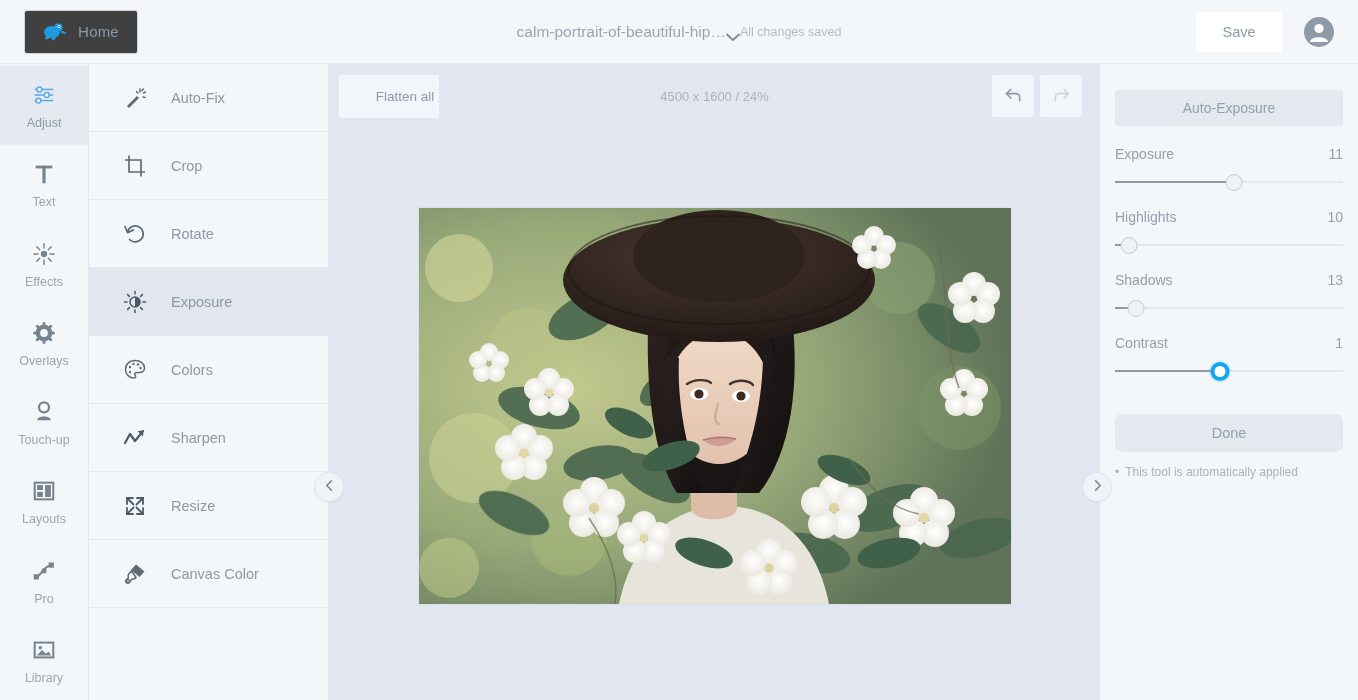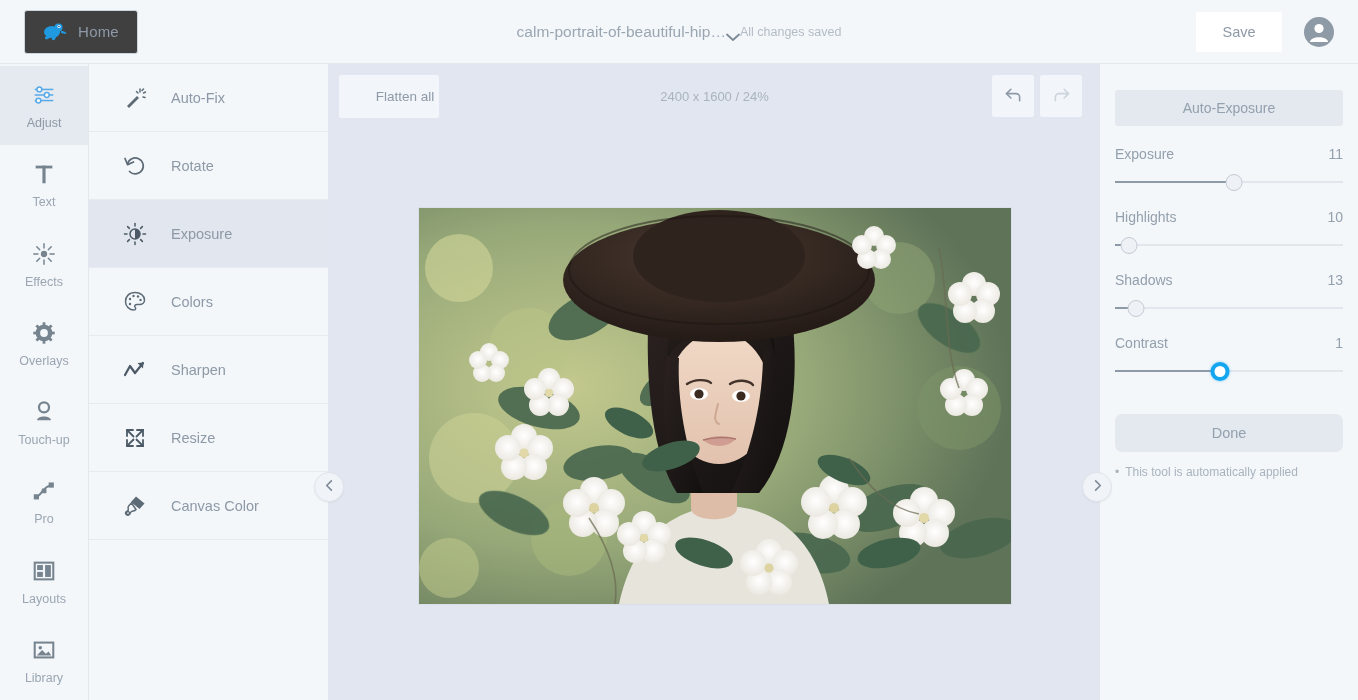--- a/index.html
+++ b/index.html
@@ -277,39 +277,39 @@
             <circle cx="14" cy="9" r="5.4" fill="none" stroke="#76848f" stroke-width="2.4"></circle>
             <path d="M6.5 23 C6.5 17.5 21.5 17.5 21.5 23 Z" fill="#76848f"></path>
           </svg>
         </span>
         <span class="rail-label">Touch-up</span>
       </div>
 
       <div class="rail-item">
         <span class="rail-icon">
           <svg viewBox="0 0 28 28" width="26" height="26">
+            <rect x="4" y="5" width="20" height="18" fill="none" stroke="#76848f" stroke-width="2.2"></rect>
+            <rect x="6.6" y="7.6" width="6.2" height="5.4" fill="#76848f"></rect>
+            <rect x="6.6" y="15" width="6.2" height="5.4" fill="#76848f"></rect>
+            <rect x="15.2" y="7.6" width="6.2" height="12.8" fill="#76848f"></rect>
+          </svg>
+        </span>
+        <span class="rail-label">Layouts</span>
+      </div>
+
+      <div class="rail-item">
+        <span class="rail-icon">
+          <svg viewBox="0 0 28 28" width="26" height="26">
             <path d="M6 20 C11 20 13 8 22 8" fill="none" stroke="#76848f" stroke-width="2.2"></path>
             <rect x="3" y="17.5" width="5.6" height="5.6" fill="#76848f"></rect>
             <rect x="19" y="4.8" width="5.6" height="5.6" fill="#76848f"></rect>
             <rect x="11.6" y="11.4" width="5" height="5" fill="#76848f"></rect>
           </svg>
         </span>
         <span class="rail-label">Pro</span>
-      </div>
-
-      <div class="rail-item">
-        <span class="rail-icon">
-          <svg viewBox="0 0 28 28" width="26" height="26">
-            <rect x="4" y="5" width="20" height="18" fill="none" stroke="#76848f" stroke-width="2.2"></rect>
-            <rect x="6.6" y="7.6" width="6.2" height="5.4" fill="#76848f"></rect>
-            <rect x="6.6" y="15" width="6.2" height="5.4" fill="#76848f"></rect>
-            <rect x="15.2" y="7.6" width="6.2" height="12.8" fill="#76848f"></rect>
-          </svg>
-        </span>
-        <span class="rail-label">Layouts</span>
       </div>
 
       <div class="rail-item">
         <span class="rail-icon">
           <svg viewBox="0 0 28 28" width="26" height="26">
             <rect x="4" y="6" width="20" height="16" fill="none" stroke="#76848f" stroke-width="2.2"></rect>
             <circle cx="10" cy="11.5" r="1.9" fill="#76848f"></circle>
             <path d="M6.2 19.8 L12 14 L16 18 L19 15.5 L21.8 19.8 Z" fill="#76848f"></path>
           </svg>
         </span>
@@ -328,20 +328,29 @@
                 <line x1="20.5" y1="7" x2="22.5" y2="6"></line>
               <line x1="13.5" y1="5.5" x2="15" y2="7"></line>
                 <line x1="20" y1="11" x2="22" y2="11.5"></line>
               <line x1="19" y1="4.5" x2="20.5" y2="3"></line>
             </g>
           </svg>
         </span>
         <span class="tool-label">Auto-Fix</span>
       </div>
 
+      <div class="tool-item">
+        <span class="tool-icon">
+          <svg viewBox="0 0 24 24" width="24" height="24">
+            <path d="M6 1.5 V18 H22" fill="none" stroke="#5d6b77" stroke-width="1.7"></path>
+            <path d="M2 6 H18 V22.5" fill="none" stroke="#5d6b77" stroke-width="1.7"></path>
+          </svg>
+        </span>
+        <span class="tool-label">Crop</span>
+      </div>
 
       <div class="tool-item">
         <span class="tool-icon">
           <svg viewBox="0 0 24 24" width="24" height="24">
             <path d="M4.5 10 A8 8 0 1 1 6.5 17.5" fill="none" stroke="#5d6b77" stroke-width="1.7" stroke-linecap="round"></path>
             <path d="M2 4.5 L4.6 10.6 L10.5 8" fill="none" stroke="#5d6b77" stroke-width="1.7" stroke-linecap="round" stroke-linejoin="round"></path>
           </svg>
         </span>
         <span class="tool-label">Rotate</span>
       </div>
@@ -418,21 +427,21 @@
         </span>
         <span class="tool-label">Canvas Color</span>
       </div>
 
       <div class="tools-filler"></div>
     </div>
 
     <div class="canvas-area">
       <div class="canvas-toolbar">
         <button class="flatten-btn">Flatten all</button>
-        <div class="dim-text">2400 x 1600 / 24%</div>
+        <div class="dim-text">4500 x 1600 / 24%</div>
         <div class="history-btns">
           <button class="hist-btn">
             <span>
               <svg viewBox="0 0 24 24" width="21" height="21">
                 <path d="M9 6 L4 11 L9 16" fill="none" stroke="#8d99a6" stroke-width="1.8" stroke-linecap="round" stroke-linejoin="round"></path>
                 <path d="M4 11 H15 A4 4 0 0 1 19 15 V19" fill="none" stroke="#8d99a6" stroke-width="1.8" stroke-linecap="round"></path>
               </svg>
             </span>
           </button>
           <button class="hist-btn">

